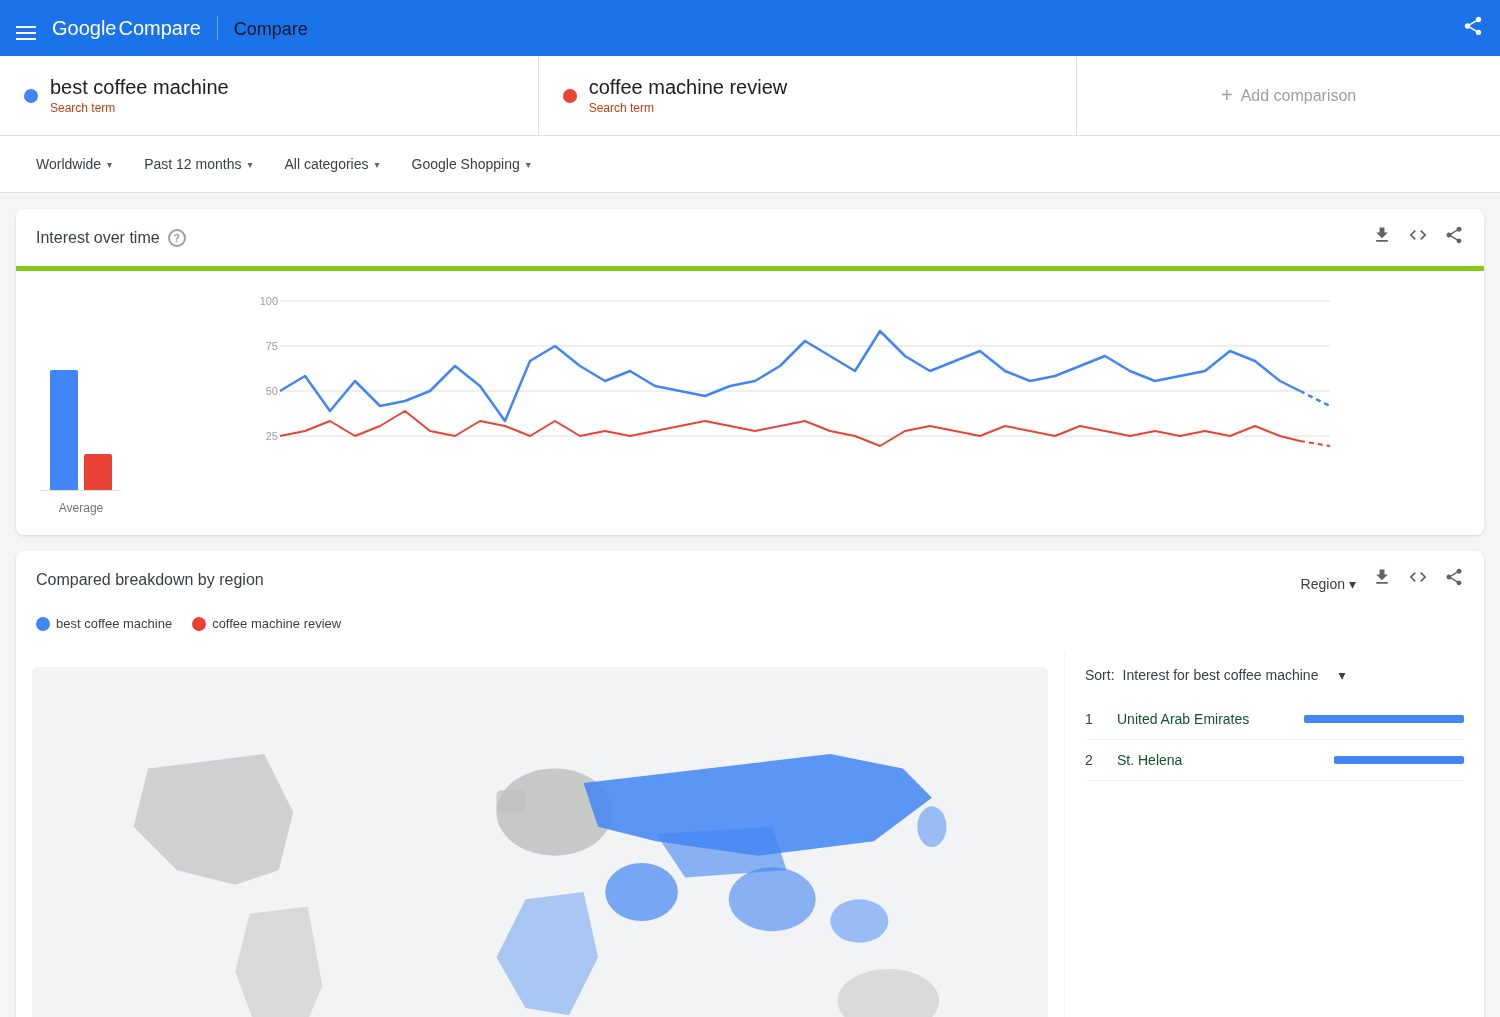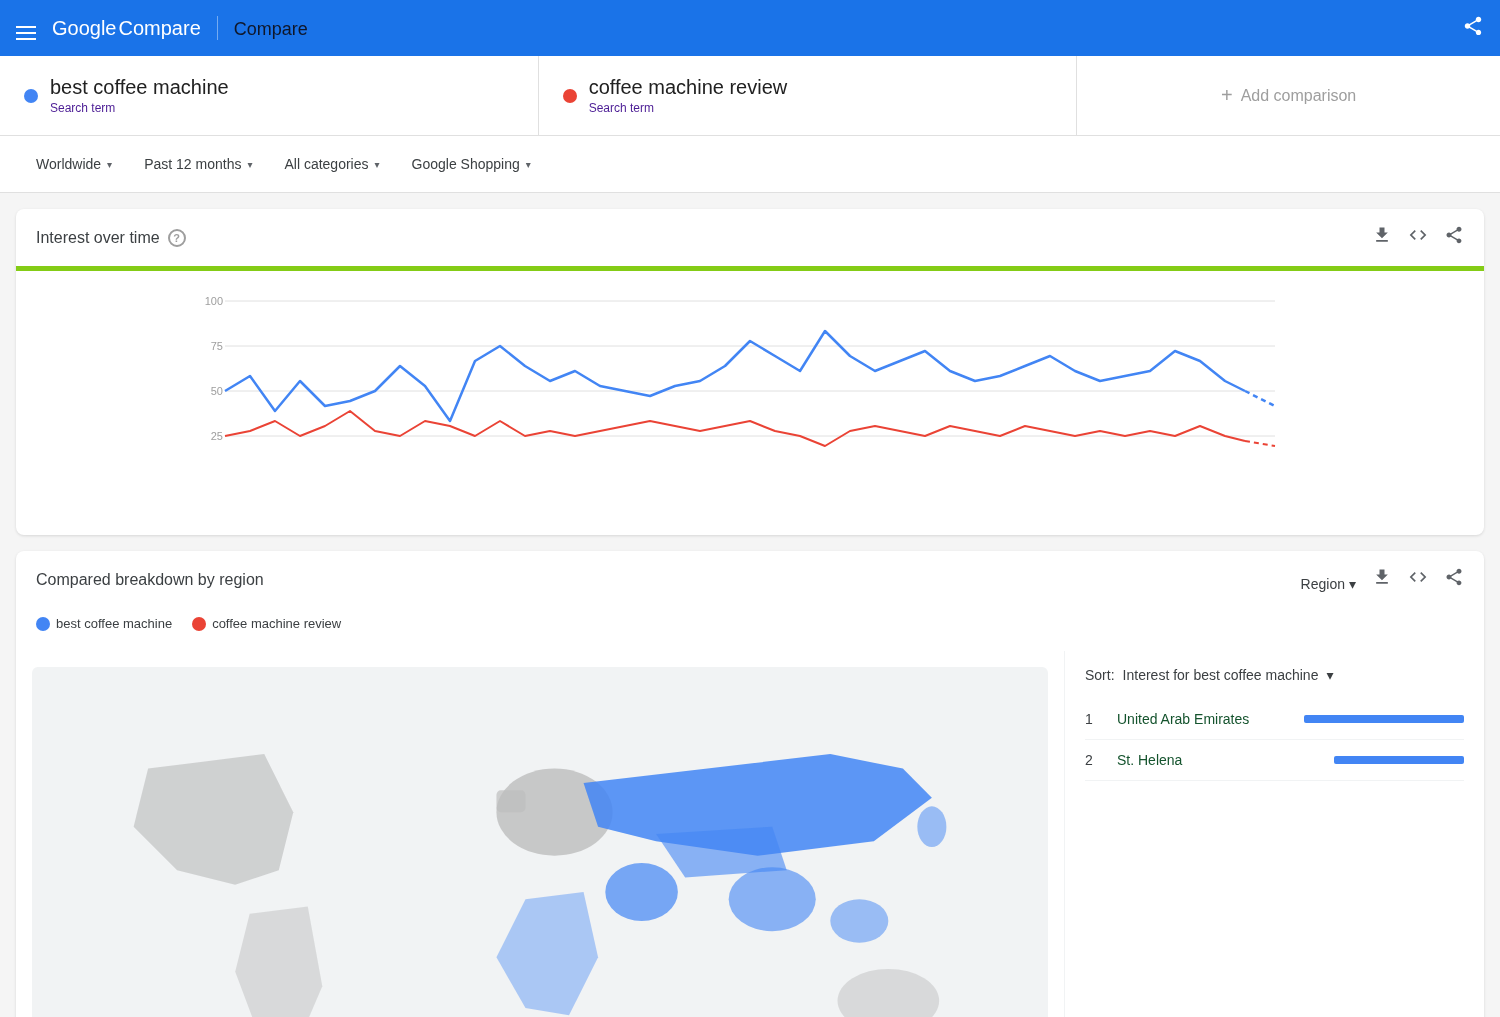--- a/index.html
+++ b/index.html
@@ -35,21 +35,21 @@
       padding: 20px 24px;
       border-right: 1px solid #e0e0e0;
       flex: 1;
       gap: 12px;
       cursor: pointer;
     }
     .dot { width: 14px; height: 14px; border-radius: 50%; flex-shrink: 0; }
     .dot-blue { background: #4285f4; }
     .dot-red { background: #ea4335; }
     .term-text { font-size: 20px; font-weight: 500; color: #212121; }
-    .term-sub { font-size: 12px; color: #4c1d95; margin-top: 2px; }
+    .term-sub { font-size: 12px; color: #c2410c; margin-top: 2px; }
     .add-comparison {
       display: flex;
       align-items: center;
       justify-content: center;
       gap: 8px;
       padding: 20px 40px;
       cursor: pointer;
       color: #9e9e9e;
       font-size: 16px;
       flex: 0.7;
@@ -138,21 +138,21 @@
       border: none; background: transparent;
     }
 
     .region-content { display: flex; gap: 0; }
     .map-section { flex: 1; padding: 16px; min-height: 200px; }
     .legend-row { display: flex; align-items: center; gap: 8px; margin-bottom: 12px; flex-wrap: wrap; gap: 20px; padding: 8px 20px; }
     .legend-item { display: flex; align-items: center; gap: 6px; font-size: 13px; color: #3c4043; }
 
     .rankings-section { width: 420px; padding: 16px 20px; border-left: 1px solid #f1f3f4; }
     .sort-row { display: flex; align-items: center; gap: 8px; margin-bottom: 16px; font-size: 14px; color: #3c4043; }
-    .sort-dropdown { display: flex; align-items: center; gap: 8px; cursor: pointer; font-size: 14px; color: #3c4043; }
+    .sort-dropdown { display: flex; align-items: center; gap: 20px; cursor: pointer; font-size: 14px; color: #3c4043; }
     .ranking-item { display: flex; align-items: center; gap: 12px; padding: 12px 0; border-bottom: 1px solid #f1f3f4; }
     .rank-num { font-size: 14px; color: #3c4043; width: 20px; }
     .rank-name { flex: 1; font-size: 14px; color: #14532d; }
     .rank-bar { height: 8px; border-radius: 2px; background: #4285f4; }
   </style>
 </head>
 <body>
 
 <header class="header">
   <div class="header-left">
@@ -238,20 +238,28 @@
         <span class="card-action-icon">
           <svg width="20" height="20" viewBox="0 0 24 24" fill="#5f6368">
               <path d="M18 16.08c-.76 0-1.44.3-1.96.77L8.91 12.7c.05-.23.09-.46.09-.7s-.04-.47-.09-.7l7.05-4.11c.54.5 1.25.81 2.04.81 1.66 0 3-1.34 3-3s-1.34-3-3-3-3 1.34-3 3c0 .24.04.47.09.7L8.04 9.81C7.5 9.31 6.79 9 6 9c-1.66 0-3 1.34-3 3s1.34 3 3 3c.79 0 1.5-.31 2.04-.81l7.12 4.16c-.05.21-.08.43-.08.65 0 1.61 1.31 2.92 2.92 2.92s2.92-1.31 2.92-2.92S19.61 16.08 18 16.08z"></path>
             </svg>
         </span>
       </div>
     </div>
 
     <div class="chart-area">
 
+      <div class="average-section">
+        <div class="avg-bars">
+          <div class="avg-bar avg-bar-blue"></div>
+          <div class="avg-bar avg-bar-red"></div>
+        </div>
+        <div class="avg-line"></div>
+        <div class="avg-label">Average</div>
+      </div>
 
       <div class="line-chart-container">
         <svg viewBox="0 0 1050 220" width="100%" height="220">
 
           <line x1="0" y1="10" x2="1050" y2="10" stroke="#e0e0e0" stroke-width="1"></line>
           <line x1="0" y1="55" x2="1050" y2="55" stroke="#e0e0e0" stroke-width="1"></line>
           <line x1="0" y1="100" x2="1050" y2="100" stroke="#e0e0e0" stroke-width="1"></line>
           <line x1="0" y1="145" x2="1050" y2="145" stroke="#e0e0e0" stroke-width="1"></line>
 
           <text x="-2" y="14" font-size="11" fill="#9e9e9e" text-anchor="end">100</text>

